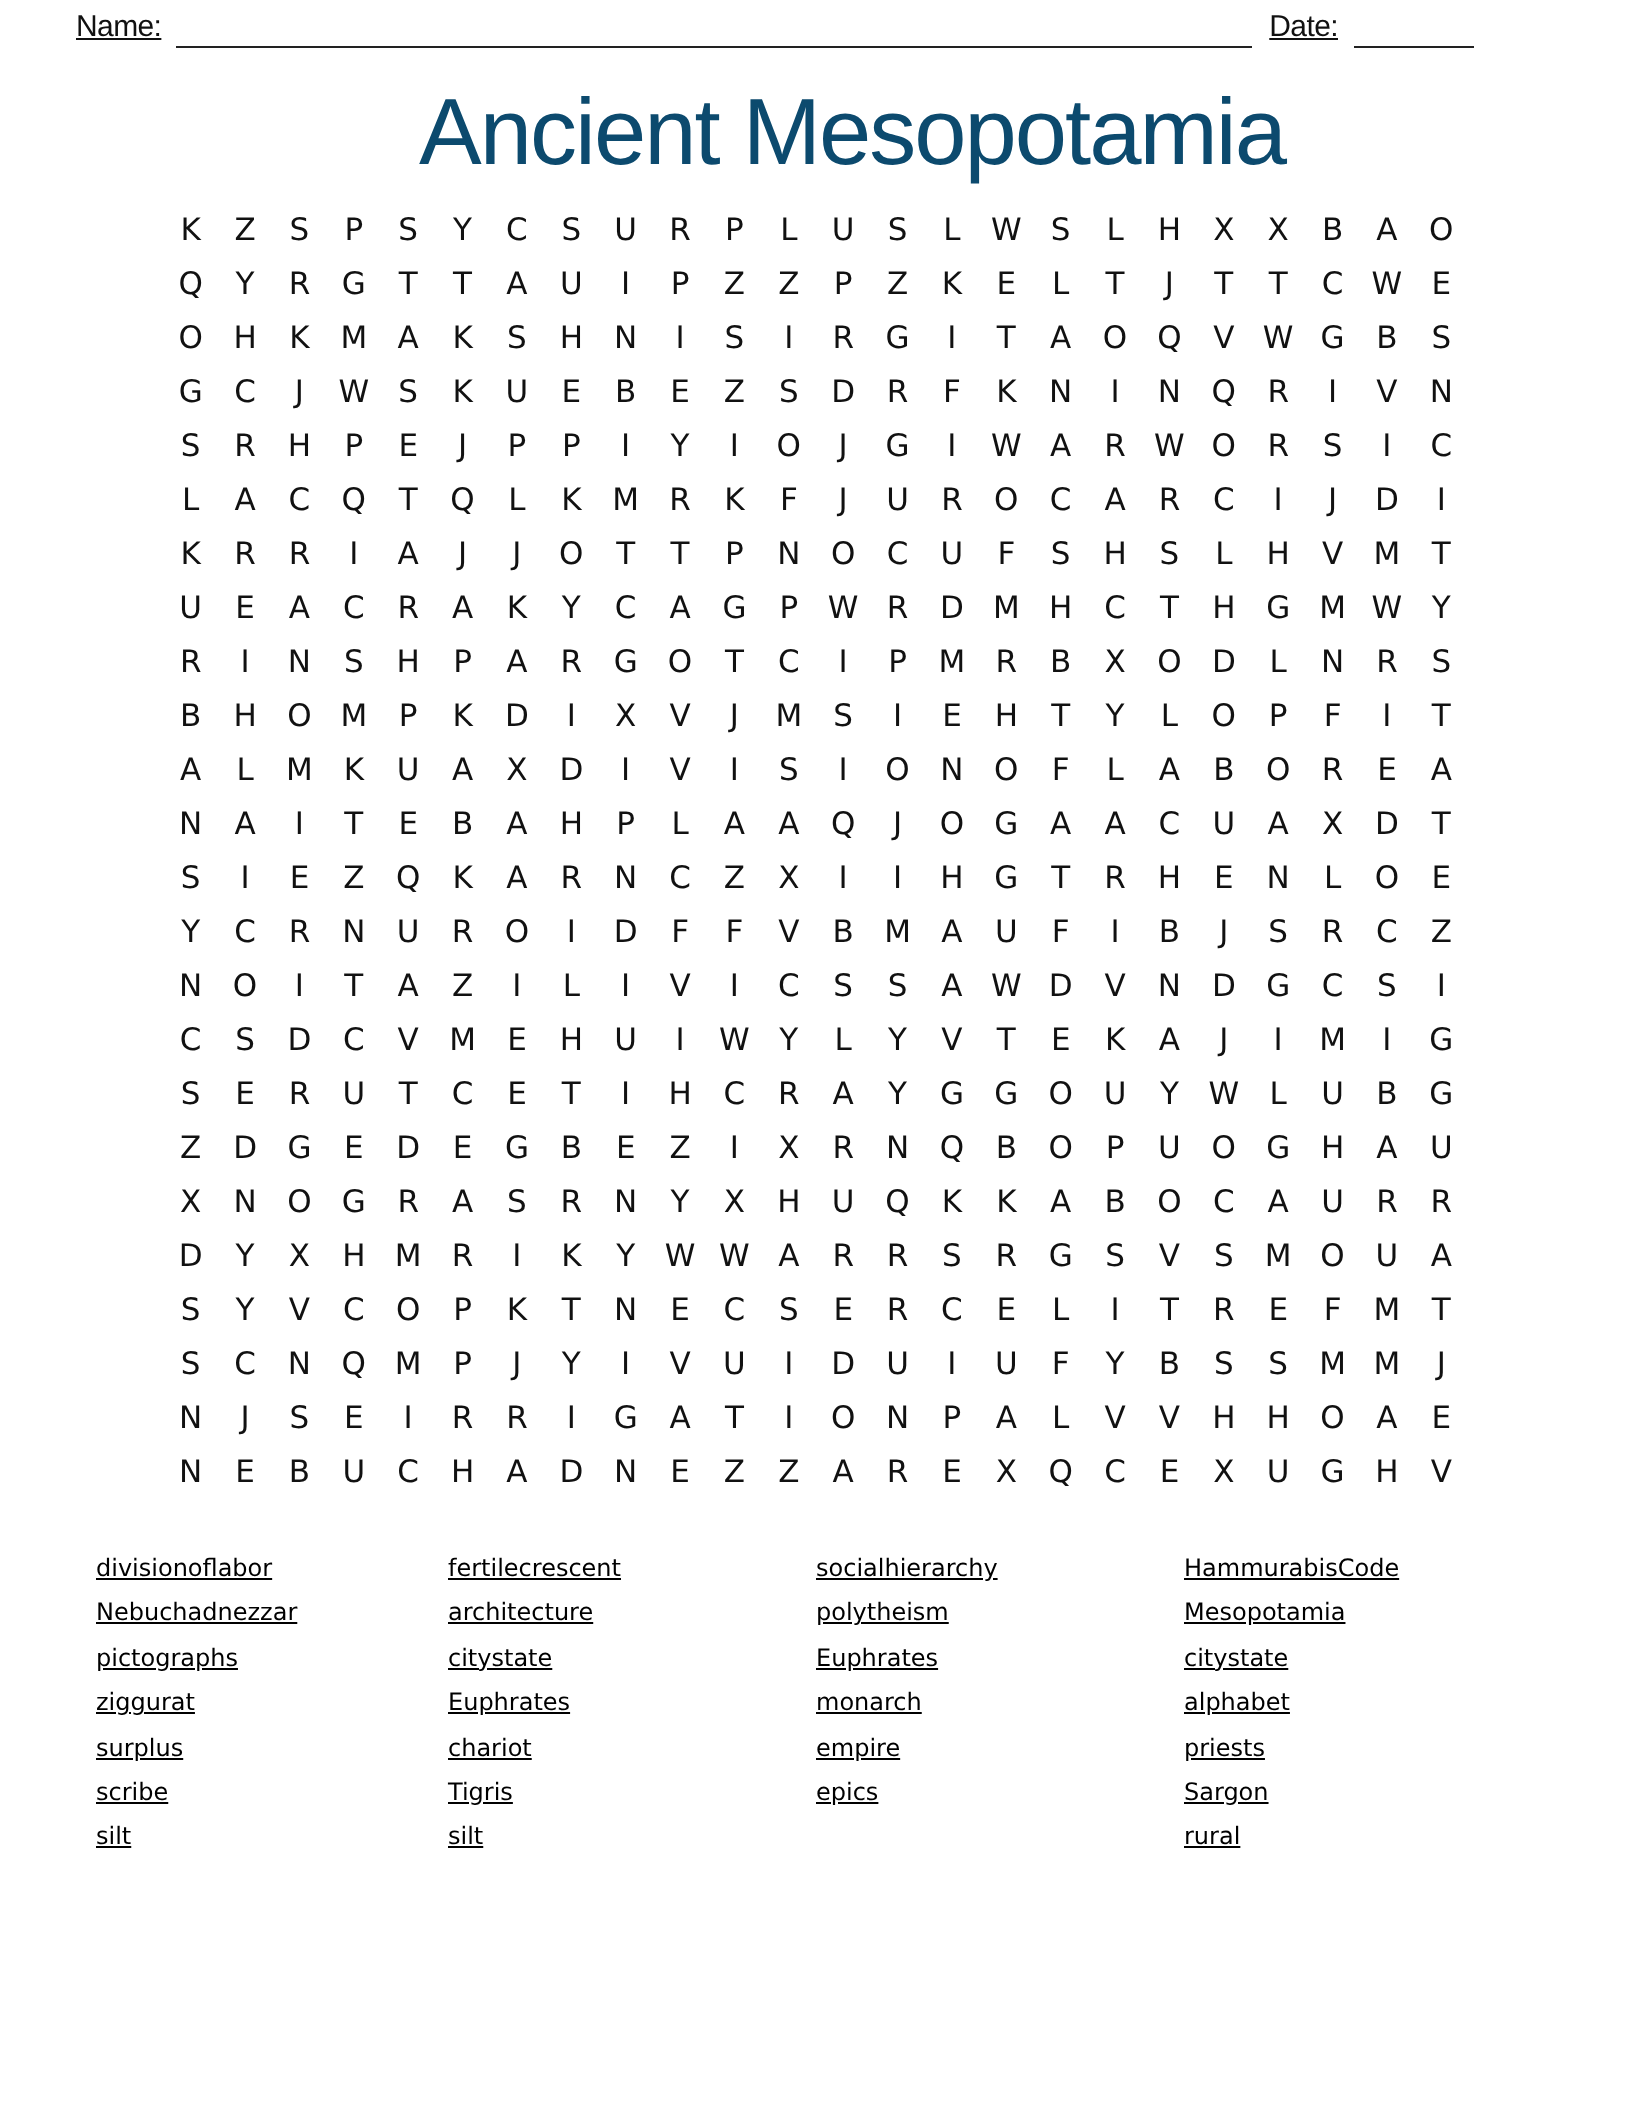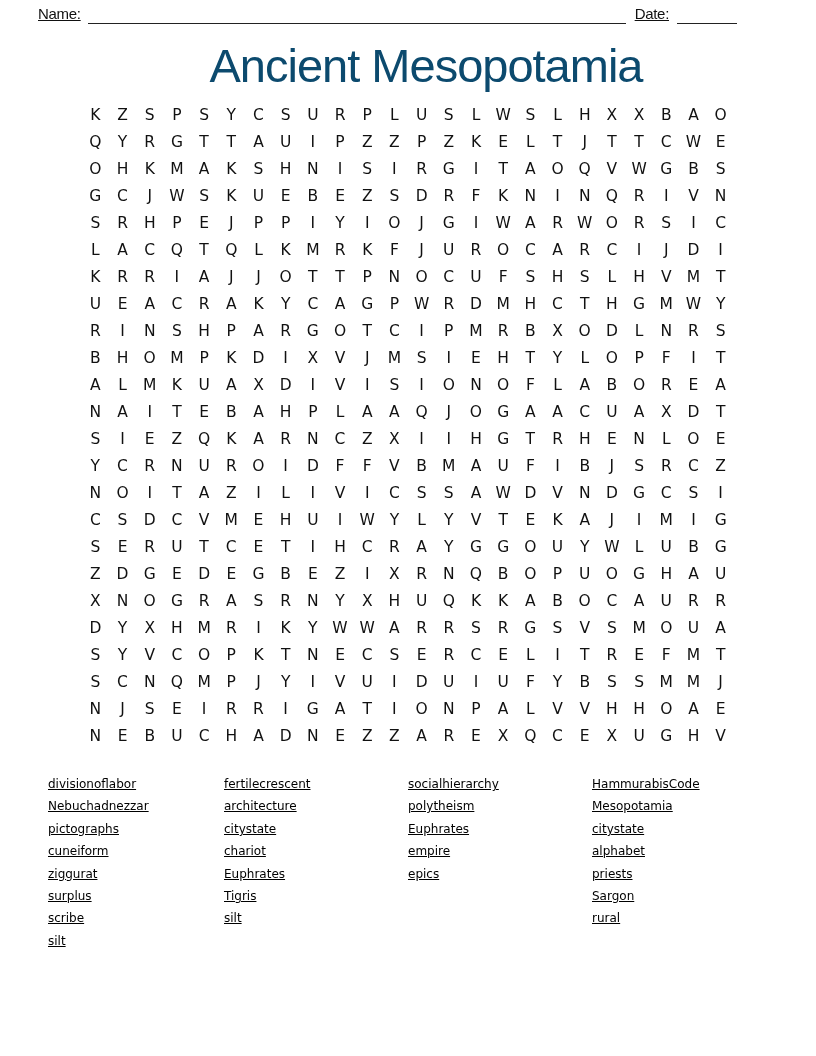--- a/index.html
+++ b/index.html
@@ -679,39 +679,39 @@
       <span class="cell">G</span>
       <span class="cell">H</span>
       <span class="cell">V</span>
     </div>
 
   <div class="words">
       <div class="word-col">
         <div class="word-item">divisionoflabor</div>
         <div class="word-item">Nebuchadnezzar</div>
         <div class="word-item">pictographs</div>
-        <div class="word-item">cuneiform</div>
         <div class="word-item">ziggurat</div>
         <div class="word-item">surplus</div>
         <div class="word-item">scribe</div>
         <div class="word-item">silt</div>
       </div>
       <div class="word-col">
         <div class="word-item">fertilecrescent</div>
         <div class="word-item">architecture</div>
         <div class="word-item">citystate</div>
+        <div class="word-item">Euphrates</div>
         <div class="word-item">chariot</div>
-        <div class="word-item">Euphrates</div>
         <div class="word-item">Tigris</div>
         <div class="word-item">silt</div>
       </div>
       <div class="word-col">
         <div class="word-item">socialhierarchy</div>
         <div class="word-item">polytheism</div>
         <div class="word-item">Euphrates</div>
+        <div class="word-item">monarch</div>
         <div class="word-item">empire</div>
         <div class="word-item">epics</div>
       </div>
       <div class="word-col">
         <div class="word-item">HammurabisCode</div>
         <div class="word-item">Mesopotamia</div>
         <div class="word-item">citystate</div>
         <div class="word-item">alphabet</div>
         <div class="word-item">priests</div>
         <div class="word-item">Sargon</div>

